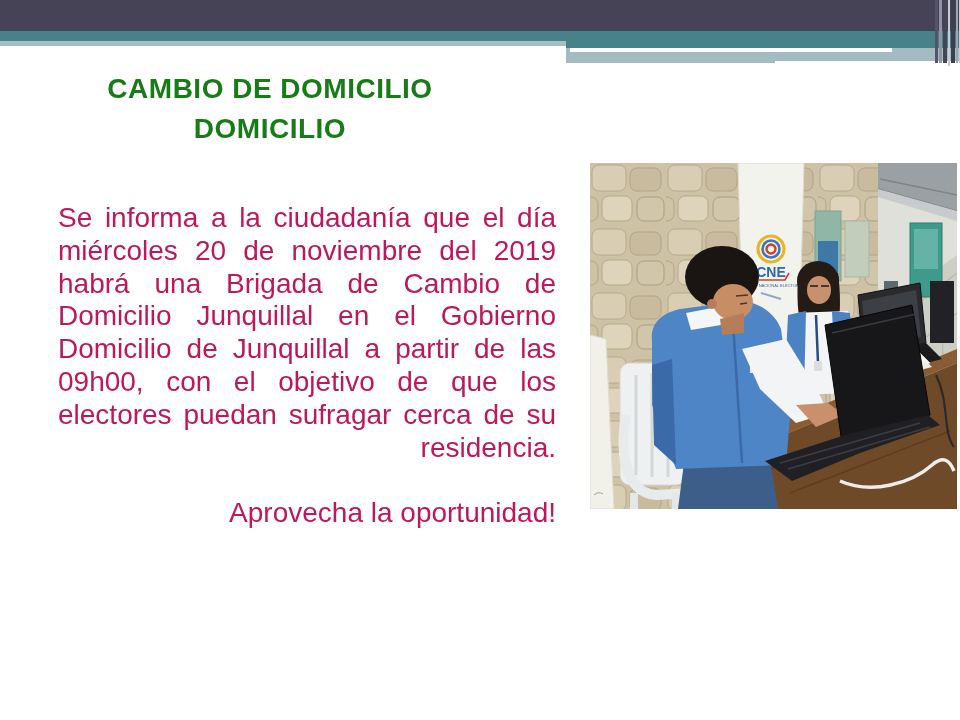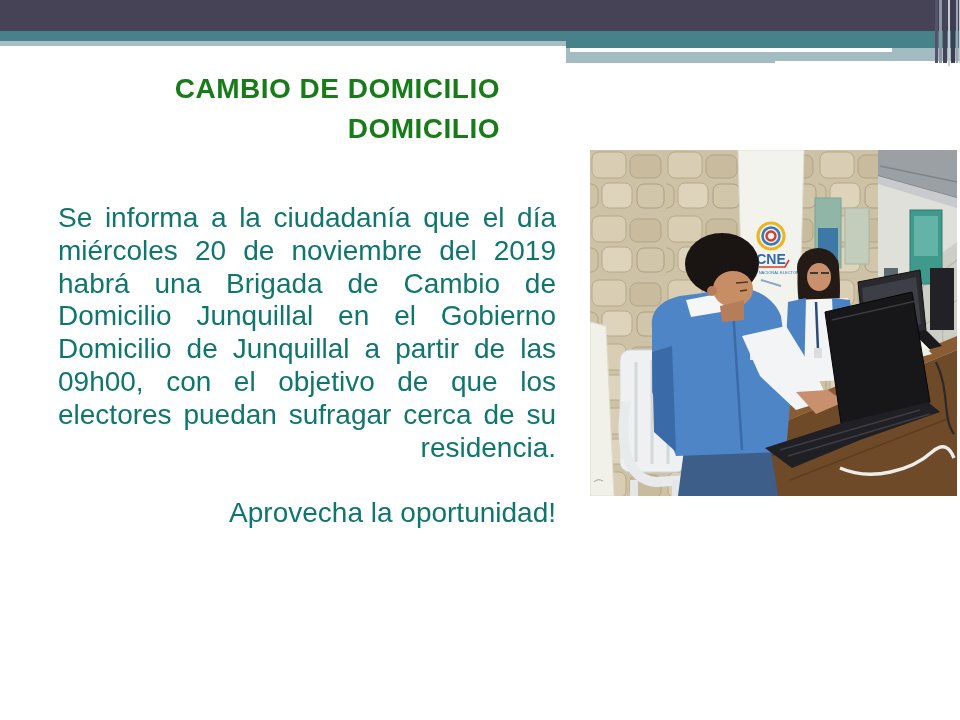--- a/index.html
+++ b/index.html
@@ -10,30 +10,30 @@
   .bar-dark{left:0;top:0;width:960px;height:31px;background:#464357;}
   .bar-teal{left:0;top:31px;width:960px;height:10px;background:#47828B;}
   .bar-light-left{left:0;top:41px;width:566px;height:4.5px;background:#A5BDC3;}
   .blk-teal-right{left:566px;top:41px;width:394px;height:7px;background:#47828B;}
   .blk-gray-right{left:566px;top:48px;width:394px;height:15px;background:#A2BCC2;}
   .line-white{left:570px;top:48px;width:322px;height:3.5px;background:#ffffff;}
   .notch-white{left:775px;top:61px;width:185px;height:2px;background:#ffffff;}
   .stripes{left:935px;top:0;width:25px;height:67px;}
   .stripes div{position:absolute;top:0;}
   
-  .title{left:40px;top:69px;width:460px;text-align:right;color:#177B17;
+  .title{left:40px;top:69px;width:460px;text-align:center;color:#177B17;
          font-size:28px;font-weight:bold;line-height:40px;letter-spacing:.5px;}
   
-  .body-text{left:58px;top:202px;width:498px;color:#0f766e;font-size:28px;line-height:32.8px;}
+  .body-text{left:58px;top:202px;width:498px;color:#be185d;font-size:28px;line-height:32.8px;}
   .body-text .just{text-align:justify;text-align-last:justify;}
   .body-text .bold{font-weight:normal;}
   .body-text .plain{text-align:right;}
   .spacer{height:32.8px;}
   
-  .photo{left:590px;top:150px;width:367px;height:346px;}
+  .photo{left:590px;top:163px;width:367px;height:346px;}
   .photo svg{display:block;width:100%;height:100%;}
 </style>
 </head>
 <body>
 
 <div class="abs bar-dark"></div>
 <div class="abs bar-teal"></div>
 <div class="abs bar-light-left"></div>
 <div class="abs blk-teal-right"></div>
 <div class="abs blk-gray-right"></div>

